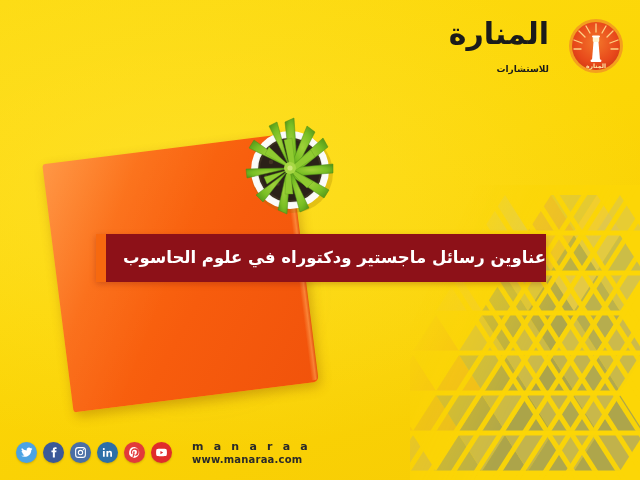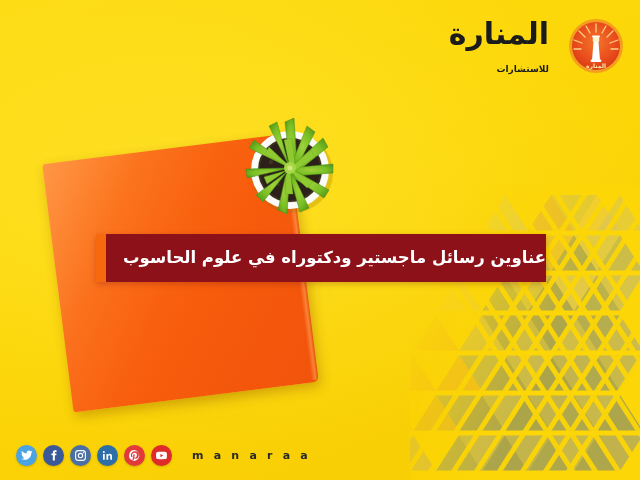--- a/index.html
+++ b/index.html
@@ -440,16 +440,17 @@
     </a>
 
     <a class="soc" style="background:#E02B2B">
       <svg width="13" height="13" viewBox="0 0 24 24" fill="#fff">
           <path d="M21.6 7.2a2.5 2.5 0 0 0-1.8-1.8C18.2 5 12 5 12 5s-6.2 0-7.8.4a2.5 2.5 0 0 0-1.8 1.8A26 26 0 0 0 2 12a26 26 0 0 0 .4 4.8 2.5 2.5 0 0 0 1.8 1.8C5.8 19 12 19 12 19s6.2 0 7.8-.4a2.5 2.5 0 0 0 1.8-1.8A26 26 0 0 0 22 12a26 26 0 0 0-.4-4.8zM10 15V9l5.2 3L10 15z"></path>
         </svg>
     </a>
 
     <div class="footer-words">
       <span class="brandline">m a n a r a a</span>
+      <span class="siteline">www.manaraa.com</span>
     </div>
   </div>
 
 </div>
 
 </body></html>

